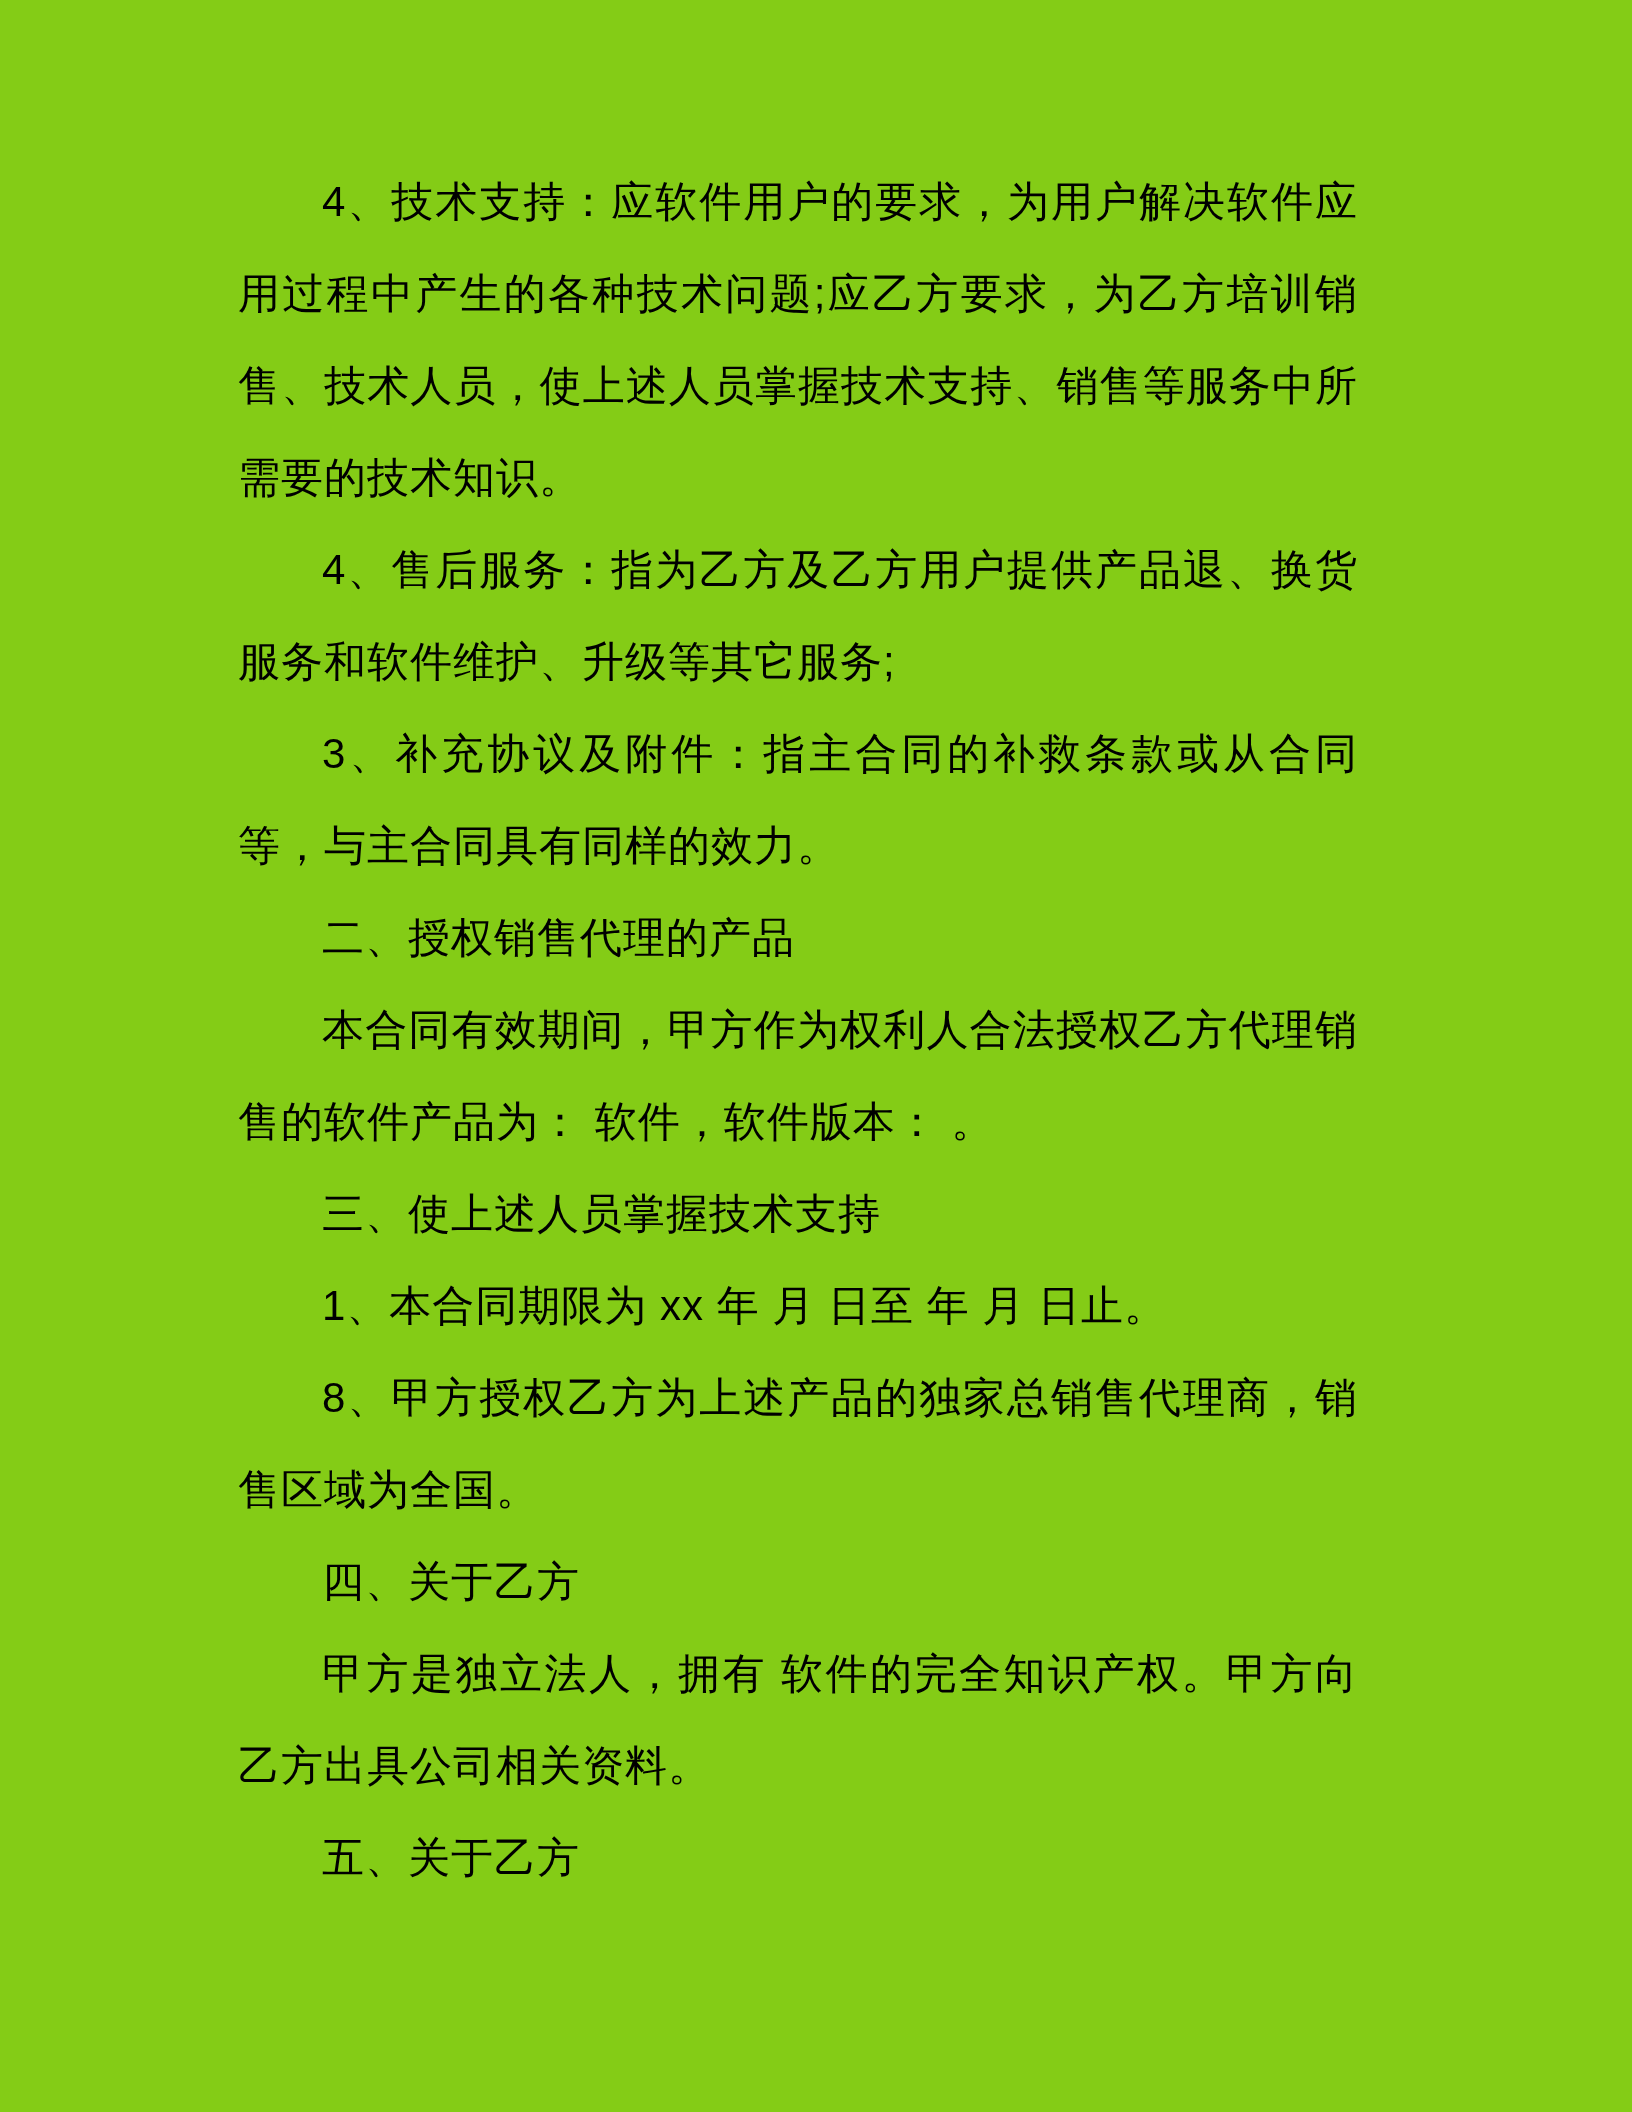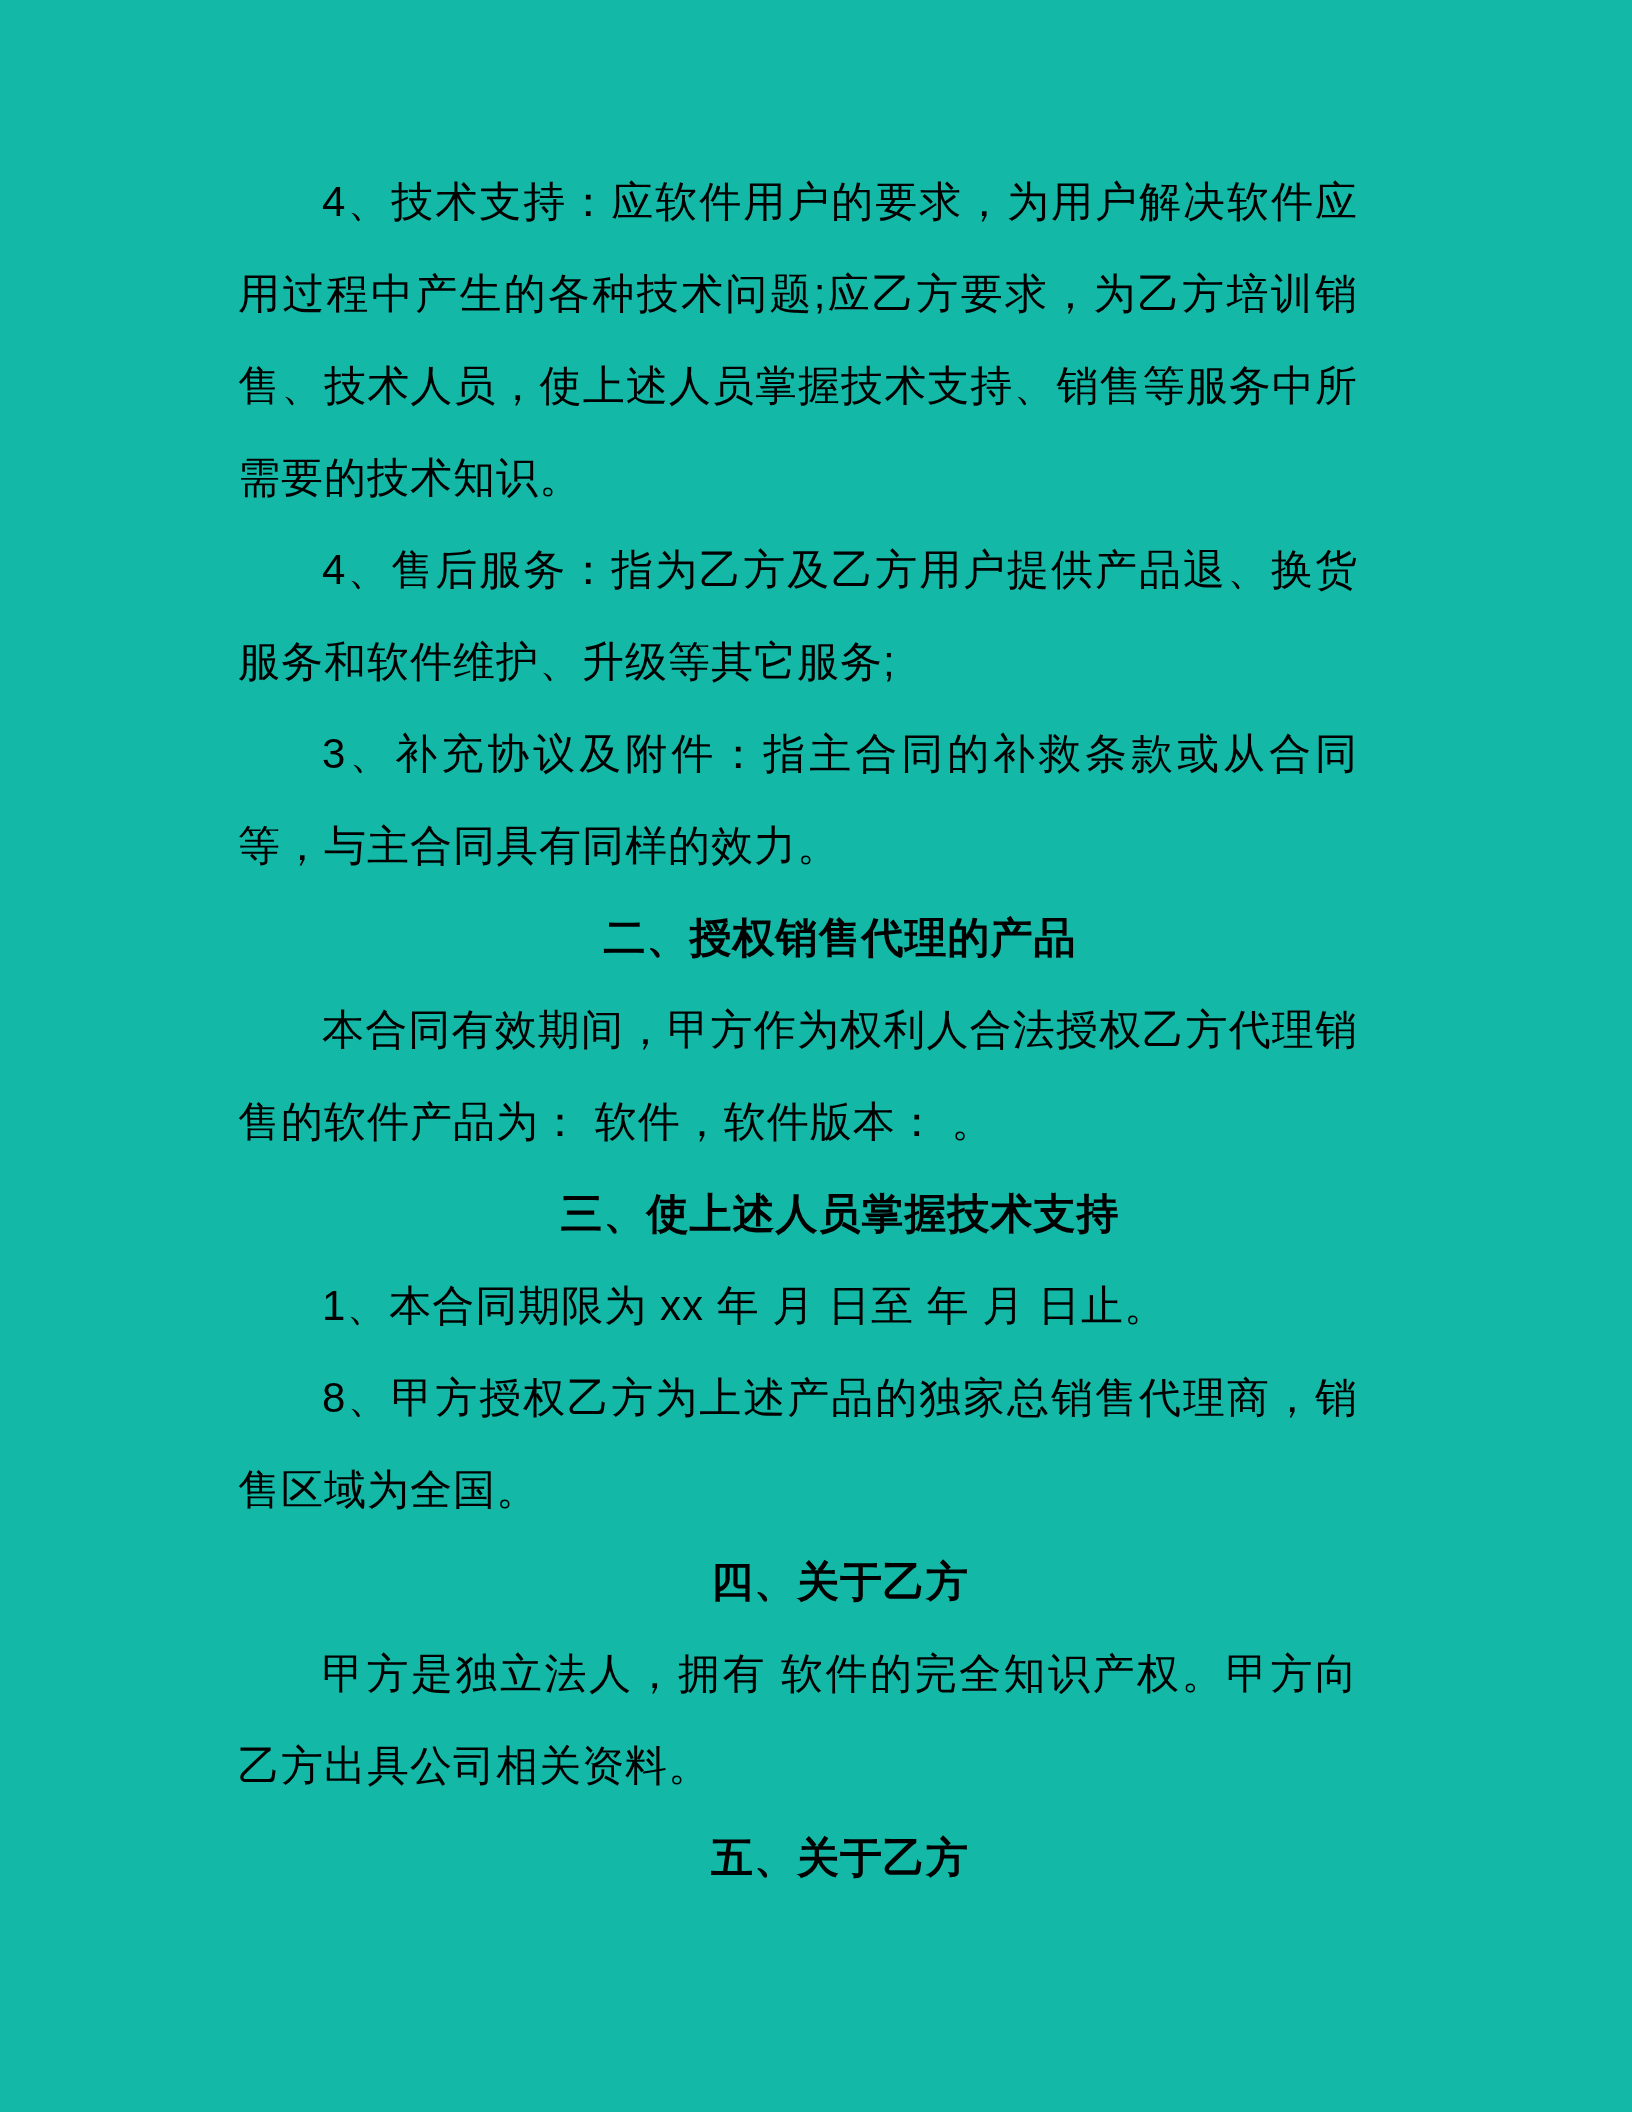--- a/index.html
+++ b/index.html
@@ -14,41 +14,41 @@
       font-family: "Liberation Sans", "DejaVu Sans", sans-serif;
       color: #000000;
       overflow: hidden;
     }
     .page {
       position: absolute;
       left: 0;
       top: 0;
       width: 1632px;
       height: 2112px;
-      background: #14b8a6;
+      background: #84cc16;
     }
     .doc-body {
       position: absolute;
       left: 238px;
       top: 156px;
       width: 1120px;
       font-size: 42px;
       line-height: 92px;
       text-align: justify;
       letter-spacing: 1px;
     }
     .doc-body p {
       margin: 0;
       padding: 0;
       text-indent: 2em;
       font-weight: 400;
     }
     .doc-body p.heading {
-      font-weight: 700;
-      text-align: center;
+      font-weight: 400;
+      text-align: left;
     }
   </style>
 </head>
 <body>
 
 <div class="page">
   <div class="doc-body">
     <p>4、技术支持：应软件用户的要求，为用户解决软件应用过程中产生的各种技术问题;应乙方要求，为乙方培训销售、技术人员，使上述人员掌握技术支持、销售等服务中所需要的技术知识。</p>
     <p>4、售后服务：指为乙方及乙方用户提供产品退、换货服务和软件维护、升级等其它服务;</p>
     <p>3、补充协议及附件：指主合同的补救条款或从合同等，与主合同具有同样的效力。</p>

